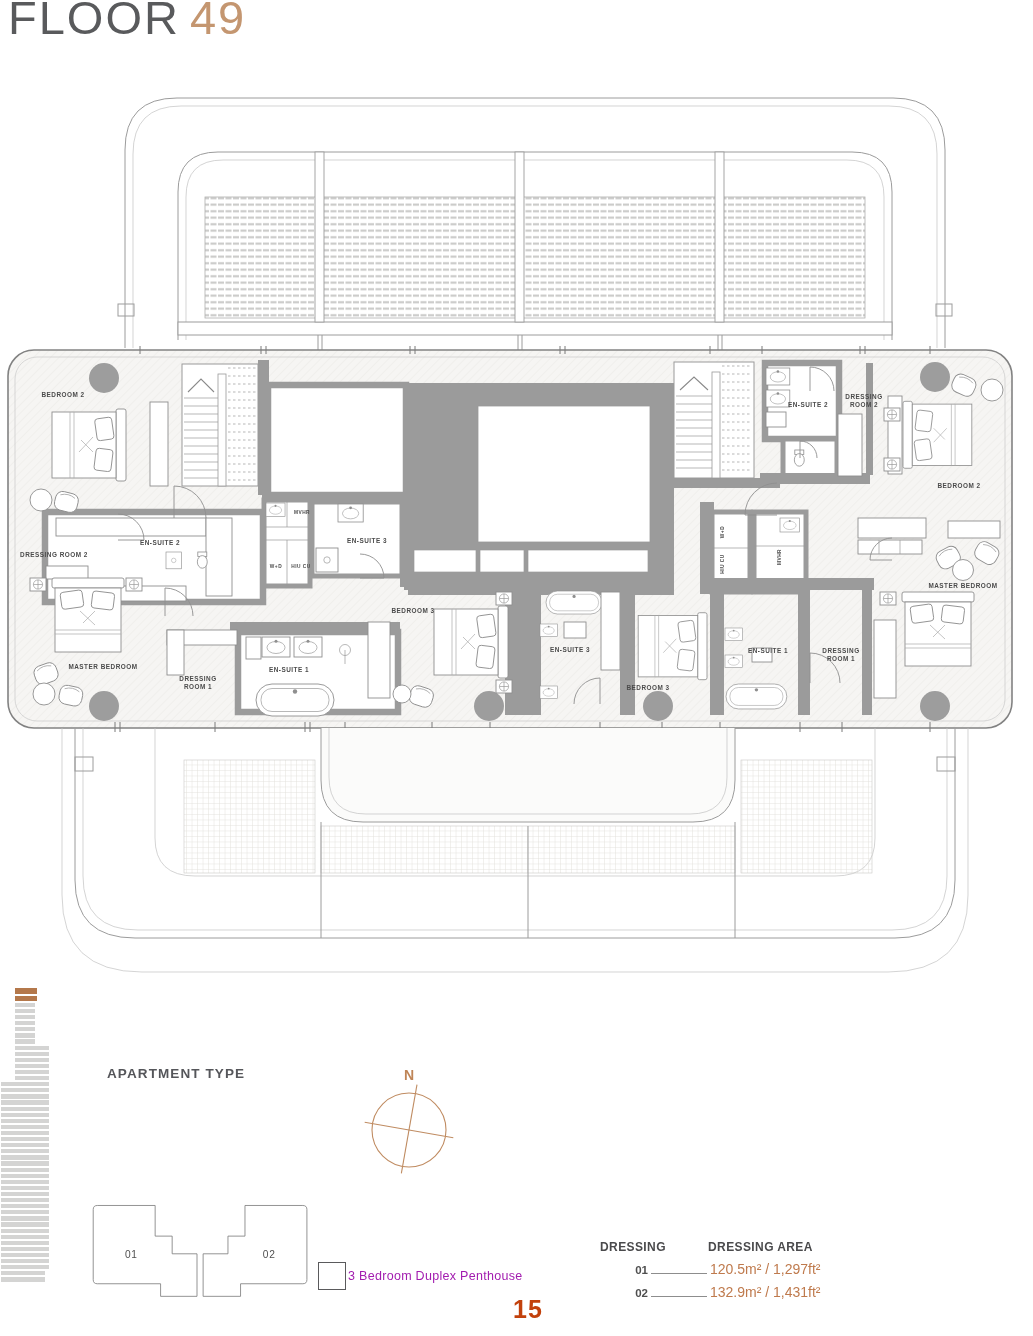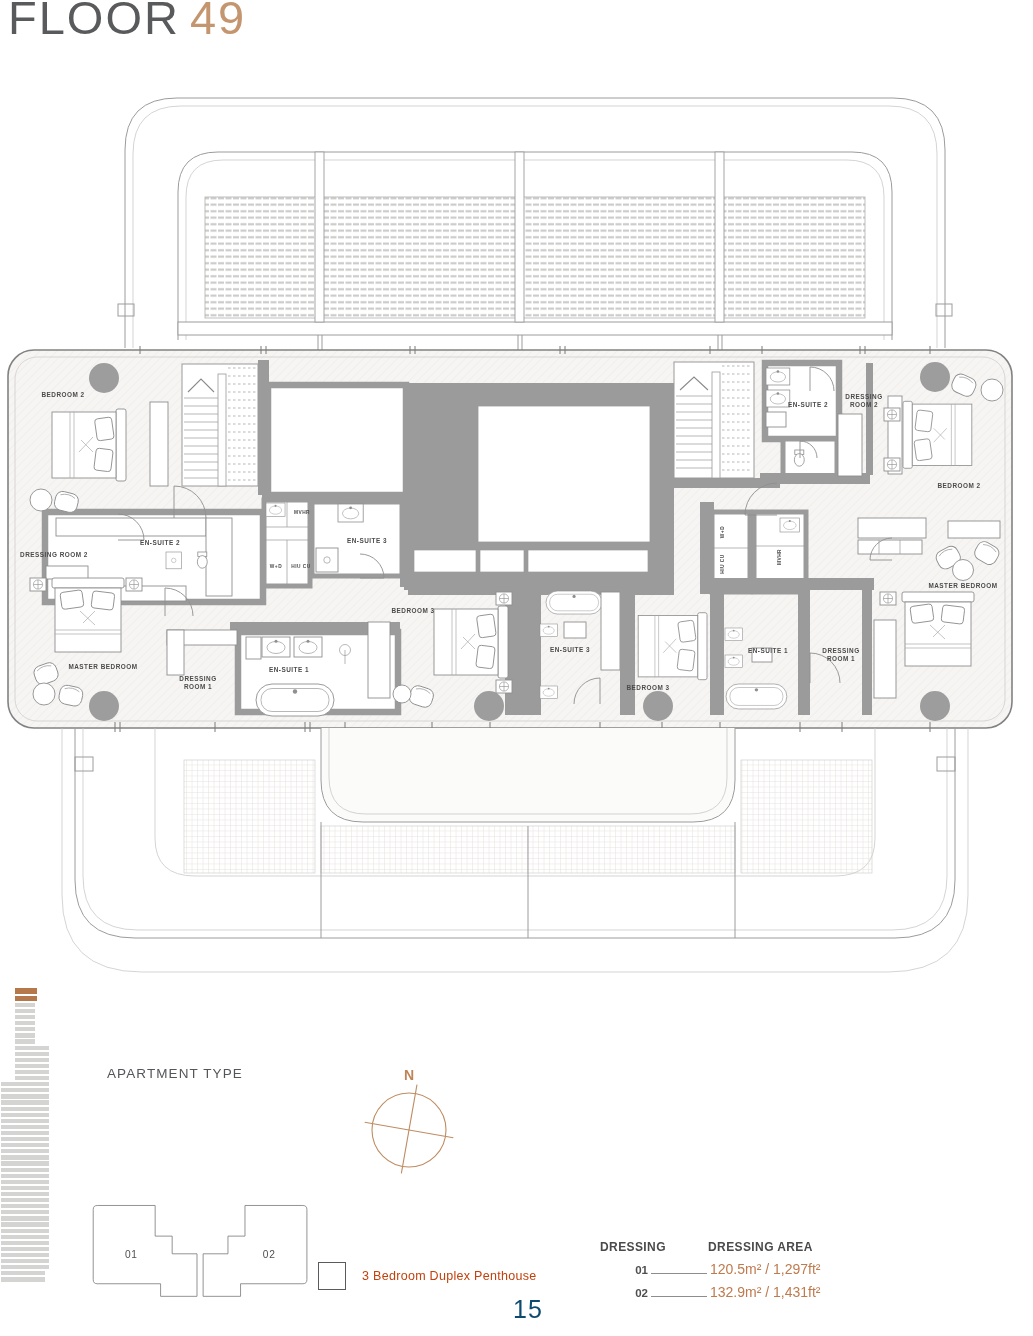--- a/index.html
+++ b/index.html
@@ -8,33 +8,33 @@
   
   .page-title{position:absolute;left:8px;top:-10px;font-size:47px;font-weight:200;
       letter-spacing:2px;color:#595a5c;}
   .page-title .num{color:#C49670;margin-left:10px;}
   
   #bprofile{position:absolute;left:0;top:988px;width:60px;height:330px;}
   #bprofile .bar{position:absolute;background:#d4d4d3;}
   #bprofile .bar.accent{background:linear-gradient(#B4784B 0 6px,#fff 6px 8px,#B4784B 8px);}
   
   .section-head{position:absolute;left:107px;top:1066px;font-size:13.5px;letter-spacing:1.1px;
-      color:#55565a;font-weight:400;}
+      color:#55565a;font-weight:700;}
   .legend{position:absolute;left:318px;top:1262px;display:flex;align-items:center;}
   .legend .swatch{width:26px;height:26px;border:1px solid #5a5a5c;background:#fff;}
-  .legend .legend-label{margin-left:16px;font-size:12.5px;color:#c2410c;letter-spacing:.3px;}
+  .legend .legend-label{margin-left:2px;font-size:12.5px;color:#a21caf;letter-spacing:.3px;}
   .area-table{position:absolute;left:600px;top:1240px;width:214px;}
   .area-head{display:flex;font-size:12px;font-weight:700;color:#4a4a4c;letter-spacing:.4px;}
   .area-head .h1{width:108px;}
   .area-row{display:flex;align-items:baseline;margin-top:7px;}
   .row-id{width:48px;text-align:right;font-weight:700;font-size:11.5px;color:#4f4f4f;}
   .row-line{flex:1;border-bottom:1px solid #8d8d8d;height:9px;margin:0 3px 2px 3px;}
   .row-area{width:104px;color:#BF7A4D;font-size:14px;white-space:nowrap;}
   .page-num{position:absolute;left:458px;top:1295px;width:140px;text-align:center;
-      font-size:25px;font-weight:400;color:#0c4a6e;letter-spacing:1px;}
+      font-size:25px;font-weight:700;color:#c2410c;letter-spacing:1px;}
   .north-label{font:700 14px "Liberation Sans",sans-serif;fill:#BF8557;text-anchor:middle;}
   .keyplan-num{font:400 30px "Liberation Sans",sans-serif;fill:#4f4f4f;letter-spacing:2px;text-anchor:middle;}
   
   .room-label{font:700 6.4px "Liberation Sans",sans-serif;fill:#4b4b4b;letter-spacing:.5px;
       text-anchor:middle;}
   .wall{fill:#9b9b9b;}
   .rm{fill:#ffffff;stroke:#9b9b9b;stroke-width:5;}
   .rm2{fill:#ffffff;stroke:#9b9b9b;stroke-width:6.5;}
   .fn{fill:#fff;stroke:#8f8f8f;stroke-width:.9;}
   .lns{fill:none;stroke:#9a9a9a;stroke-width:.7;}

